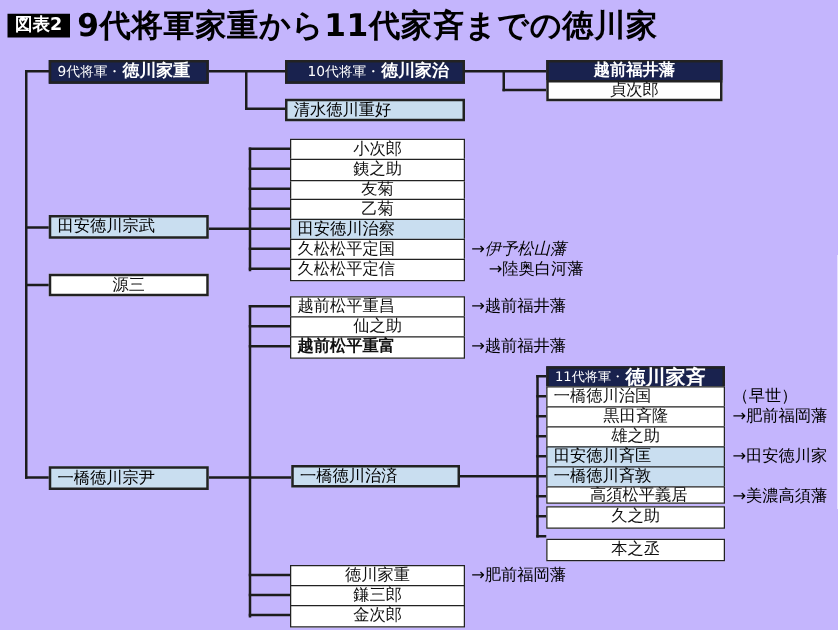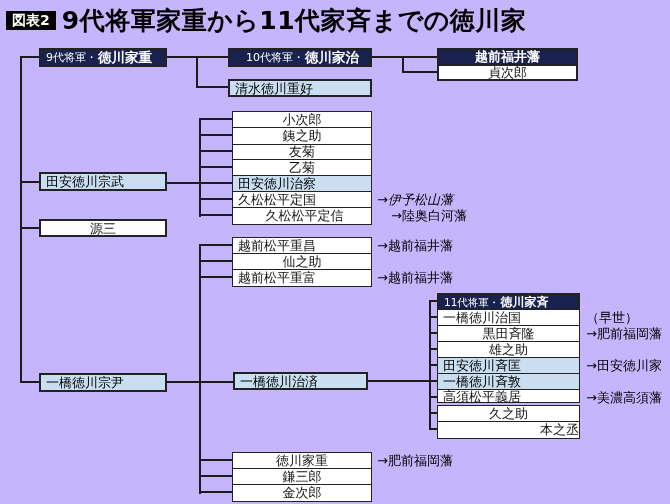--- a/index.html
+++ b/index.html
@@ -19,21 +19,21 @@
   .node{position:absolute;box-sizing:border-box;border:1.5px solid #222;background:#fff;
         display:flex;align-items:center;font-size:13px;line-height:1;white-space:nowrap;}
   .big2{border-width:2px;}
   .navy{background:#19224e;color:#fff;}
   .blue{background:#c9def0;color:#000;}
   .c{justify-content:center;}
   .l{padding-left:5px;}
   .prefix{font-size:11px;margin-right:1px;}
   .prefix-sm{font-size:10.5px;margin-right:1px;}
   .gname{font-size:13.5px;font-weight:bold;}
-  .gname-sm{font-size:12px;font-weight:bold;}
+  .gname-sm{font-size:16px;font-weight:bold;}
   .note{position:absolute;font-size:13px;line-height:17.5px;white-space:nowrap;color:#000;}
 </style>
 </head>
 <body>
 
 <div class="canvas">
 
   <div class="titlebar">
     <span class="badge">図表2</span>
     <span class="title-text">9代将軍家重から11代家斉までの徳川家</span>
@@ -123,33 +123,33 @@
     </div>
   <div class="node c" style="left:232px;top:159px;width:140px;height:17.5px;">
       <span>乙菊</span>
     </div>
   <div class="node blue l" style="left:232px;top:175px;width:140px;height:17.5px;">
       <span>田安徳川治察</span>
     </div>
   <div class="node l" style="left:232px;top:191px;width:140px;height:17.5px;">
       <span>久松松平定国</span>
     </div>
-  <div class="node l" style="left:232px;top:207px;width:140px;height:17.5px;justify-content:center;">
+  <div class="node l" style="left:232px;top:207px;width:140px;height:17.5px;">
       <span>久松松平定信</span>
     </div>
   <div class="note" style="left:377px;top:191px;font-style:italic;">→伊予松山藩</div>
   <div class="note" style="left:391px;top:207px;">→陸奥白河藩</div>
 
   <div class="node l" style="left:232px;top:237px;width:140px;height:17.5px;">
       <span>越前松平重昌</span>
     </div>
   <div class="node c" style="left:232px;top:253px;width:140px;height:17.5px;">
       <span>仙之助</span>
     </div>
-  <div class="node l" style="left:232px;top:269px;width:140px;height:17.5px;">
+  <div class="node l" style="left:232px;top:269px;width:140px;height:17.5px;font-weight:bold;">
       <span>越前松平重富</span>
     </div>
   <div class="note" style="left:377px;top:237px;">→越前福井藩</div>
   <div class="note" style="left:377px;top:269px;">→越前福井藩</div>
 
   <div class="node blue big2 l" style="left:233px;top:372px;width:135px;height:18px;">
     <span>一橋徳川治済</span>
   </div>
 
   <div class="node navy l" style="left:437px;top:293px;width:143px;height:17.5px;border-width:2px;">
@@ -164,27 +164,27 @@
     </div>
   <div class="node c" style="left:437px;top:341px;width:143px;height:17.5px;">
       <span>雄之助</span>
     </div>
   <div class="node blue l" style="left:437px;top:357px;width:143px;height:17.5px;">
       <span>田安徳川斉匡</span>
     </div>
   <div class="node blue l" style="left:437px;top:373px;width:143px;height:17.5px;">
       <span>一橋徳川斉敦</span>
     </div>
-  <div class="node l" style="left:437px;top:389px;width:143px;height:14px;">
+  <div class="node l" style="left:437px;top:389px;width:143px;height:14px;justify-content:center;">
       <span>高須松平義居</span>
     </div>
   <div class="node c" style="left:437px;top:405px;width:143px;height:17.5px;">
       <span>久之助</span>
     </div>
-  <div class="node c" style="left:437px;top:421px;width:143px;height:17.5px;justify-content:flex-end;">
+  <div class="node c" style="left:437px;top:431px;width:143px;height:17.5px;">
       <span>本之丞</span>
     </div>
   <div class="note" style="left:586px;top:309px;">（早世）</div>
   <div class="note" style="left:586px;top:325px;">→肥前福岡藩</div>
   <div class="note" style="left:586px;top:357px;">→田安徳川家</div>
   <div class="note" style="left:586px;top:389px;">→美濃高須藩</div>
 
   <div class="node c" style="left:232px;top:452px;width:140px;height:17.5px;">
       <span>徳川家重</span>
     </div>

